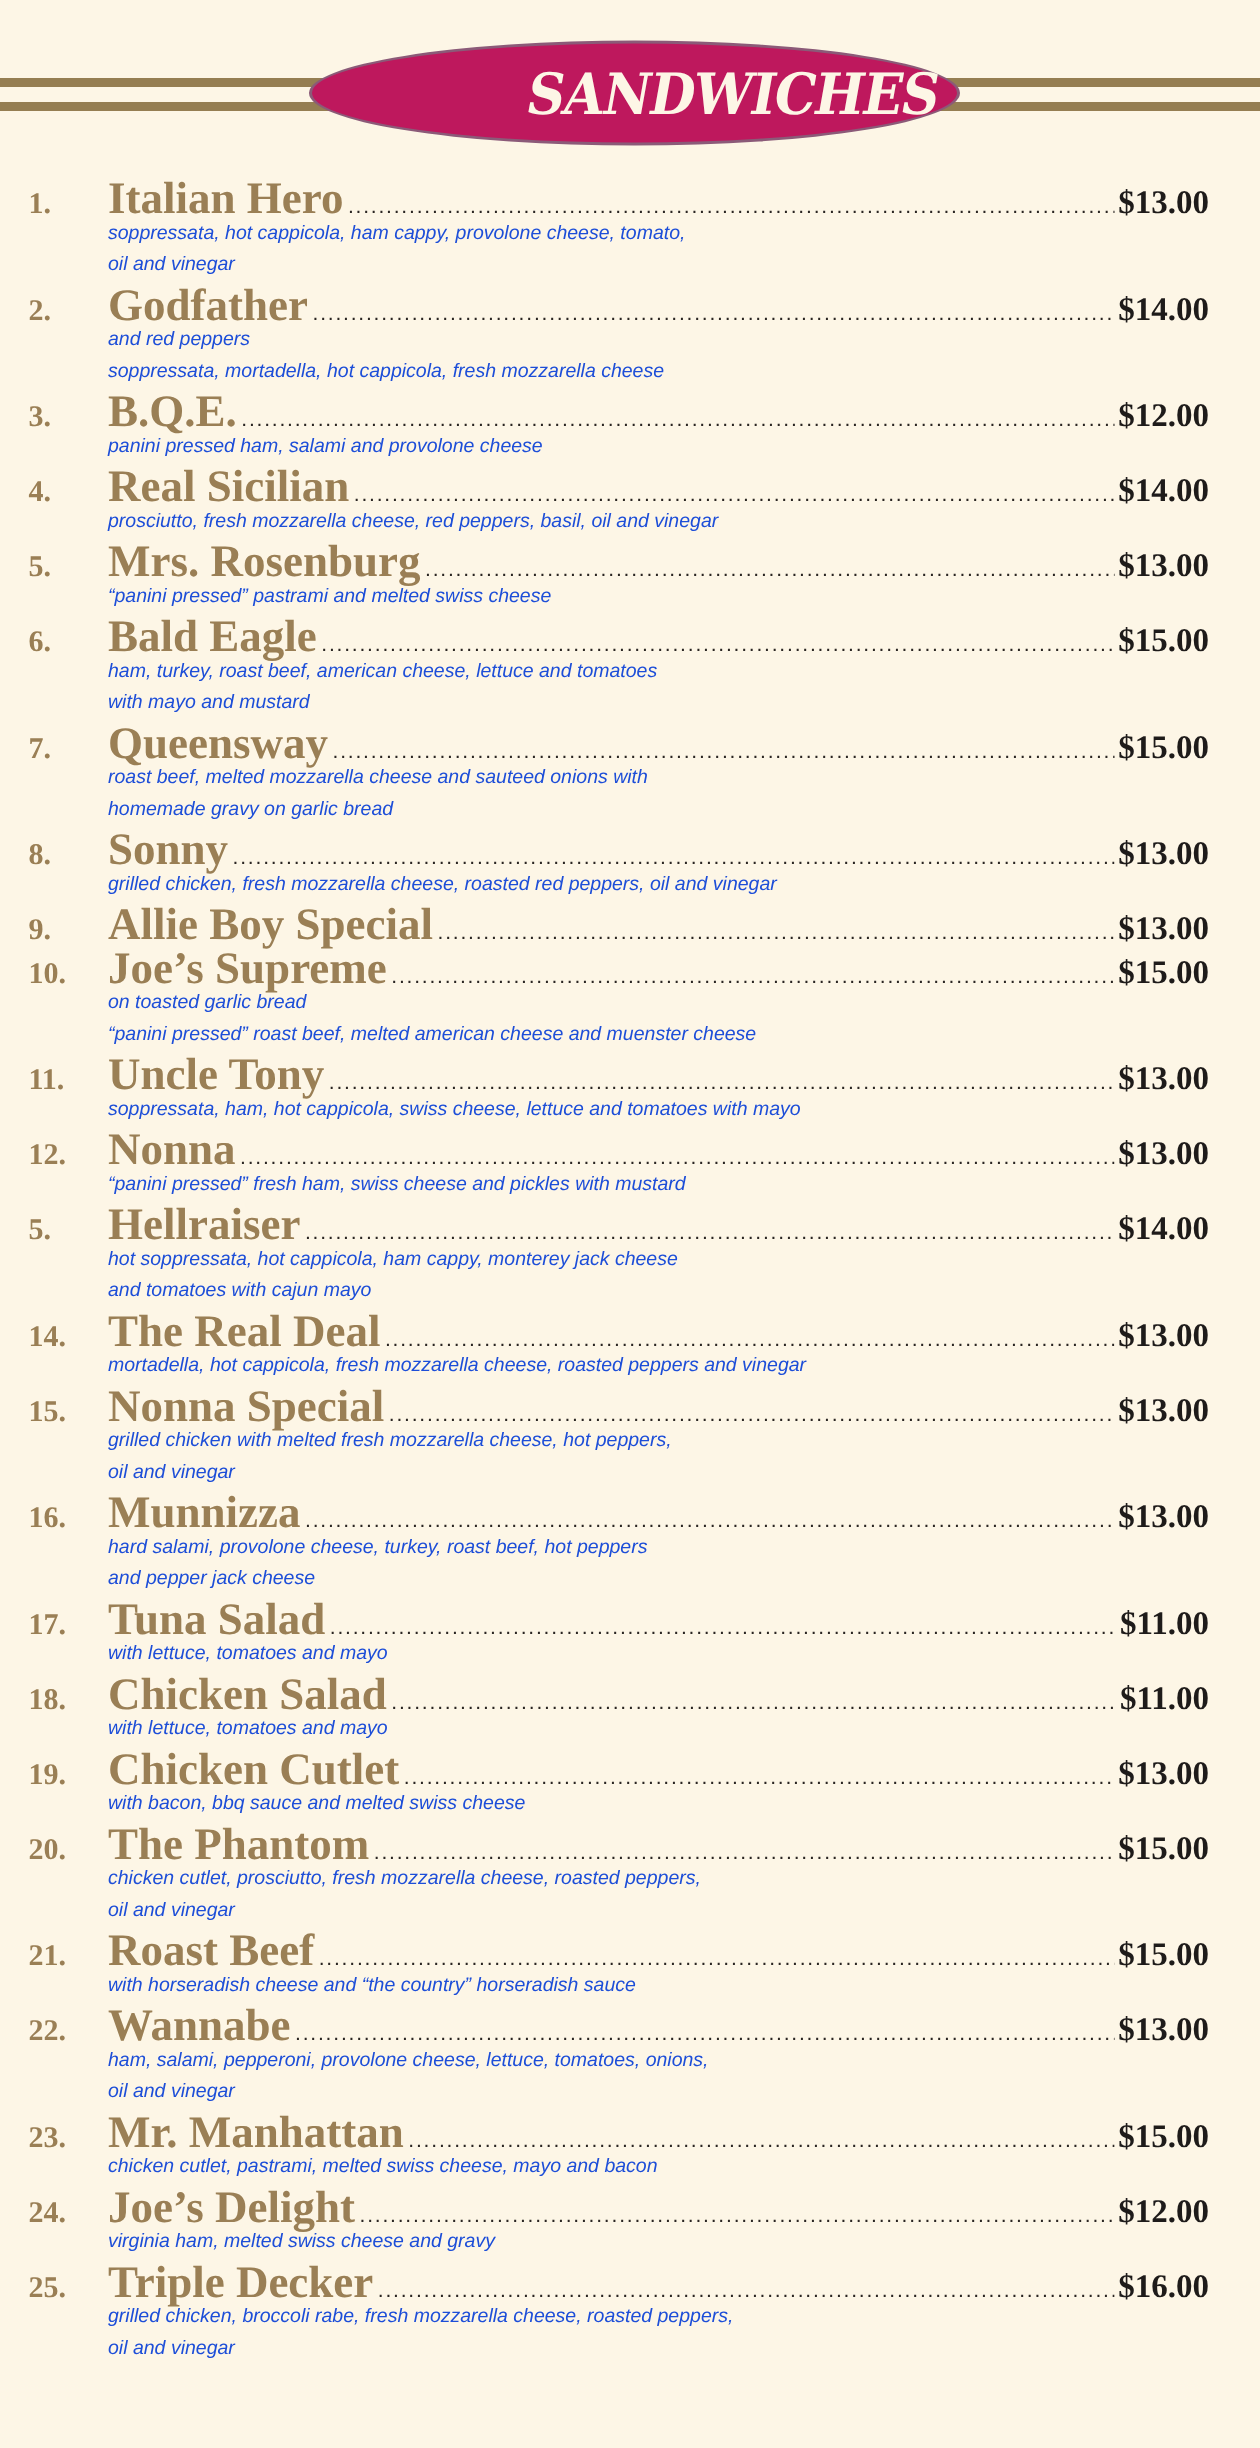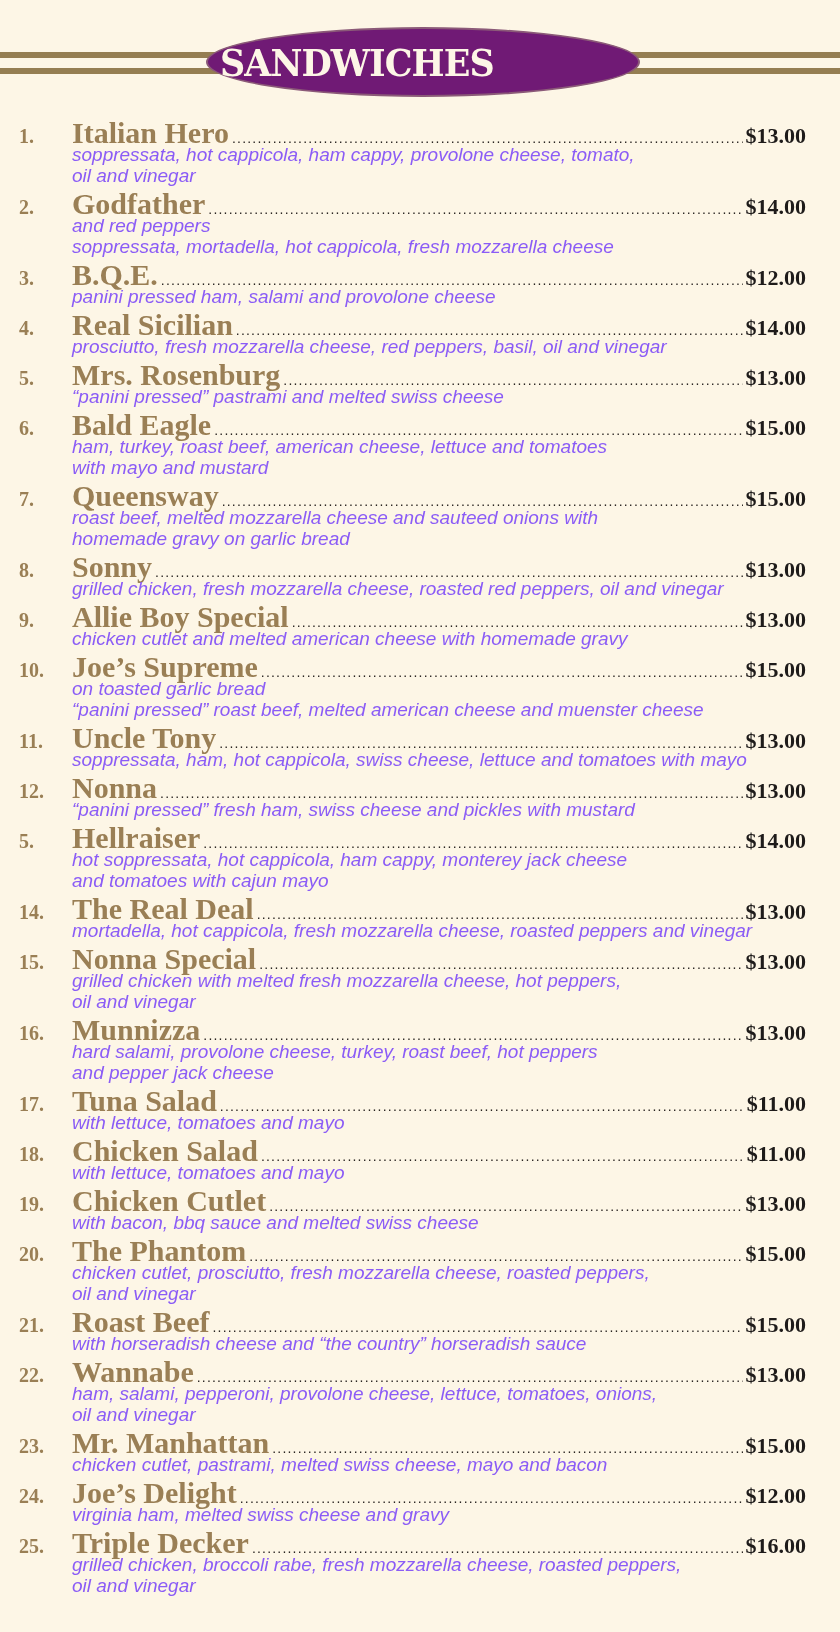--- a/index.html
+++ b/index.html
@@ -8,23 +8,23 @@
     background: #fdf6e6;
     position: relative; overflow: hidden;
     font-family: "DejaVu Serif", serif;
   }
   .header { position: absolute; left: 0; top: 0; width: 840px; height: 110px; }
   .bar { position: absolute; left: 0; width: 840px; height: 6px; background: #957e52; }
   .bar.top { top: 52px; }
   .bar.bot { top: 68px; }
   .oval {
     position: absolute; left: 206px; top: 27px; width: 434px; height: 70px;
-    background: #701a75; border: 2px solid #8b5a78; border-radius: 50%;
+    background: #be185d; border: 2px solid #8b5a78; border-radius: 50%;
     box-sizing: border-box;
-    display: flex; align-items: center; justify-content: flex-start;
+    display: flex; align-items: center; justify-content: flex-end; font-style: italic;
   }
   .oval-title {
     font-family: "DejaVu Serif", serif; font-weight: bold;
     color: #fdf6e6; font-size: 38px; letter-spacing: -1px;
     transform: scaleX(0.92);
   }
   .menu { position: absolute; left: 0; top: 116px; width: 840px; }
   .item { position: relative; }
   .row { display: flex; align-items: baseline; height: 28px; }
   .num {
@@ -41,21 +41,21 @@
     color: #2a2522; font-size: 14px; letter-spacing: 1.2px;
     font-family: "Liberation Sans", sans-serif; margin: 0 3px;
   }
   .price {
     font-weight: bold; color: #1e1b1a; font-size: 22px;
     font-family: "Liberation Serif", serif; padding-right: 34px;
   }
   .desc {
     margin-left: 72px; width: 690px;
     font-family: "Liberation Sans", sans-serif; font-style: italic;
-    color: #8b5cf6; font-size: 19px; line-height: 21px;
+    color: #1d4ed8; font-size: 13px; line-height: 21px;
   }
   .desc .line { display: block; }
   .item { margin-bottom: 1px; }
 </style>
 </head>
 <body>
 
 <div class="header">
   <div class="bar top"></div>
   <div class="bar bot"></div>
@@ -157,23 +157,20 @@
         <span class="line">grilled chicken, fresh mozzarella cheese, roasted red peppers, oil and vinegar</span>
       </div>
     </div>
     <div class="item">
       <div class="row">
         <span class="num">9.</span>
         <span class="name">Allie Boy Special</span>
         <span class="dots">........................................................................................................................................................................................................</span>
         <span class="price">$13.00</span>
       </div>
-      <div class="desc">
-        <span class="line">chicken cutlet and melted american cheese with homemade gravy</span>
-      </div>
     </div>
     <div class="item">
       <div class="row">
         <span class="num">10.</span>
         <span class="name">Joe’s Supreme</span>
         <span class="dots">........................................................................................................................................................................................................</span>
         <span class="price">$15.00</span>
       </div>
       <div class="desc">
         <span class="line">on toasted garlic bread</span>

